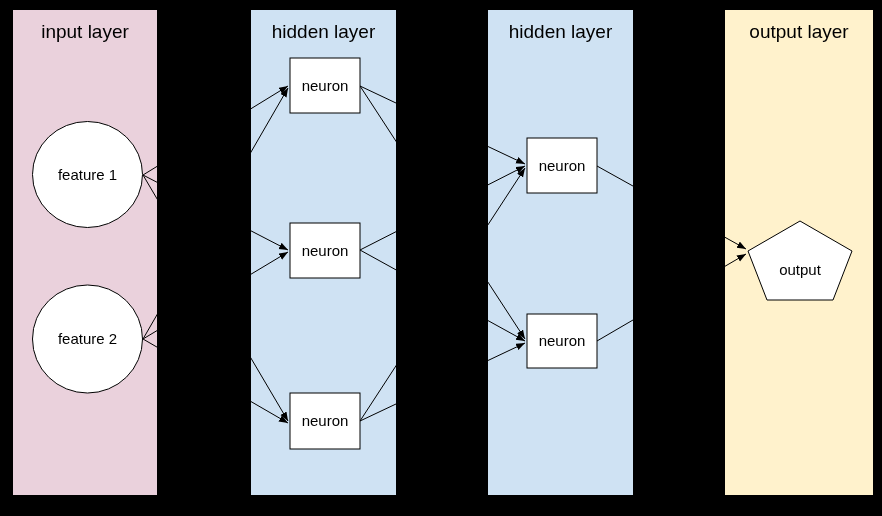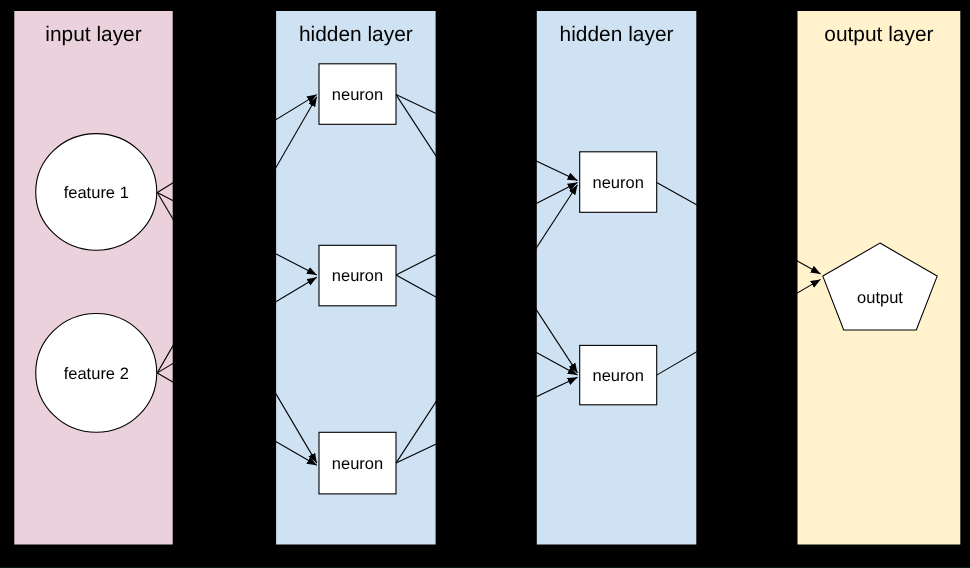--- a/index.html
+++ b/index.html
@@ -4,21 +4,21 @@
 <style>
   html, body {
     margin: 0;
     padding: 0;
     background: #000000;
   }
   .stage {
     position: relative;
     width: 882px;
     height: 516px;
-    background: #0f766e;
+    background: #14b8a6;
     overflow: hidden;
   }
   svg {
     display: block;
     font-family: "Liberation Sans", sans-serif;
   }
   .layer-label {
     font-size: 19px;
   }
   .node-label {

